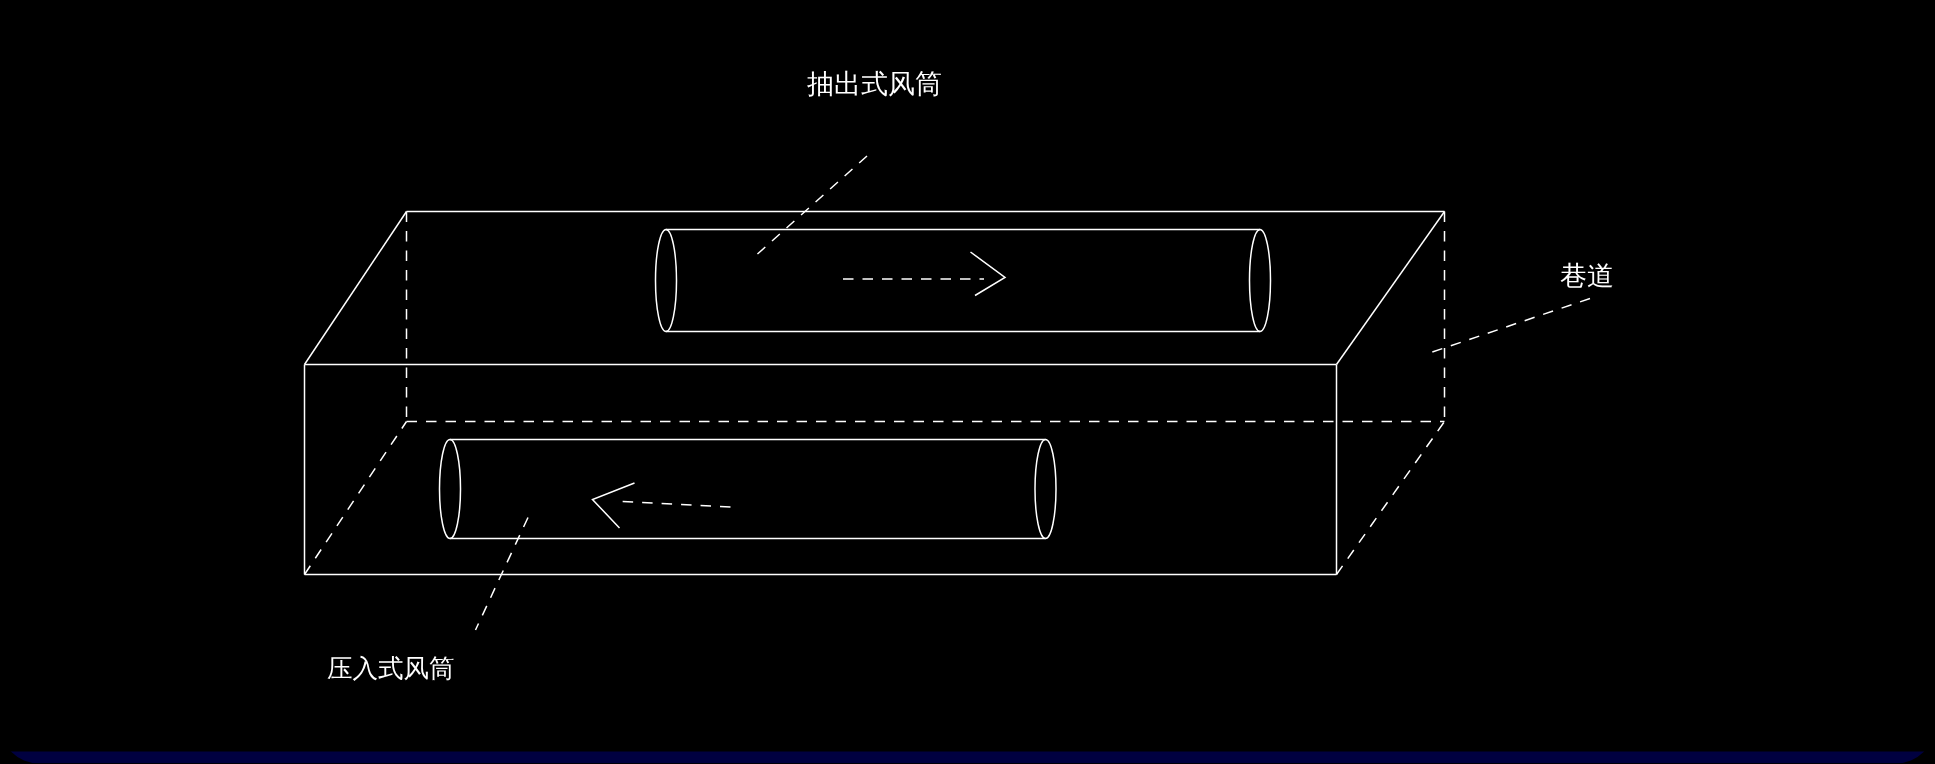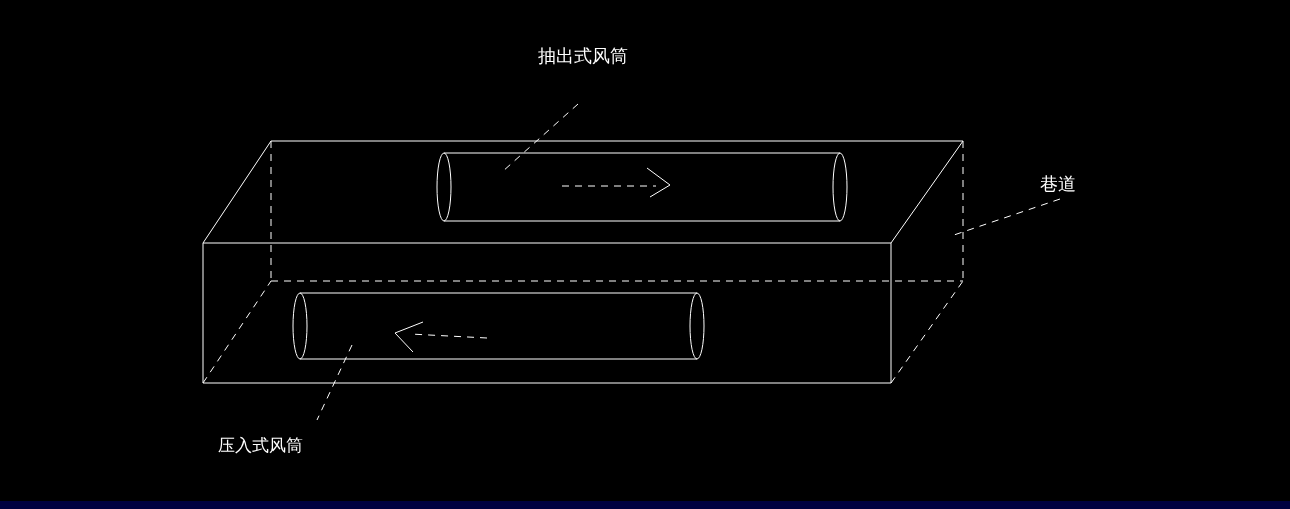--- a/index.html
+++ b/index.html
@@ -29,21 +29,21 @@
     position: absolute;
     left: 0;
     bottom: 0;
     width: 100%;
     height: 8px;
   }
 </style>
 </head>
 <body>
 
-<div class="screen" style="background: rgb(0, 0, 0);">
+<div class="screen" style="background: rgb(0, 0, 0); border-radius: 26px;">
   <svg class="drawing" width="1290" height="509" viewBox="0 0 1290 509">
     <g id="geometry">
         <line x1="271" y1="141" x2="963" y2="141" stroke="#ffffff" fill="none" stroke-width="1"></line>
         <line x1="203" y1="243" x2="271" y2="141" stroke="#ffffff" fill="none" stroke-width="1"></line>
         <line x1="891" y1="243" x2="963" y2="141" stroke="#ffffff" fill="none" stroke-width="1"></line>
         <line x1="203" y1="243" x2="891" y2="243" stroke="#ffffff" fill="none" stroke-width="1"></line>
         <line x1="203" y1="243" x2="203" y2="383" stroke="#ffffff" fill="none" stroke-width="1"></line>
         <line x1="891" y1="243" x2="891" y2="383" stroke="#ffffff" fill="none" stroke-width="1"></line>
         <line x1="203" y1="383" x2="891" y2="383" stroke="#ffffff" fill="none" stroke-width="1"></line>
         <line x1="271" y1="141" x2="271" y2="281" stroke-dasharray="7 6" stroke="#ffffff" fill="none" stroke-width="1"></line>

